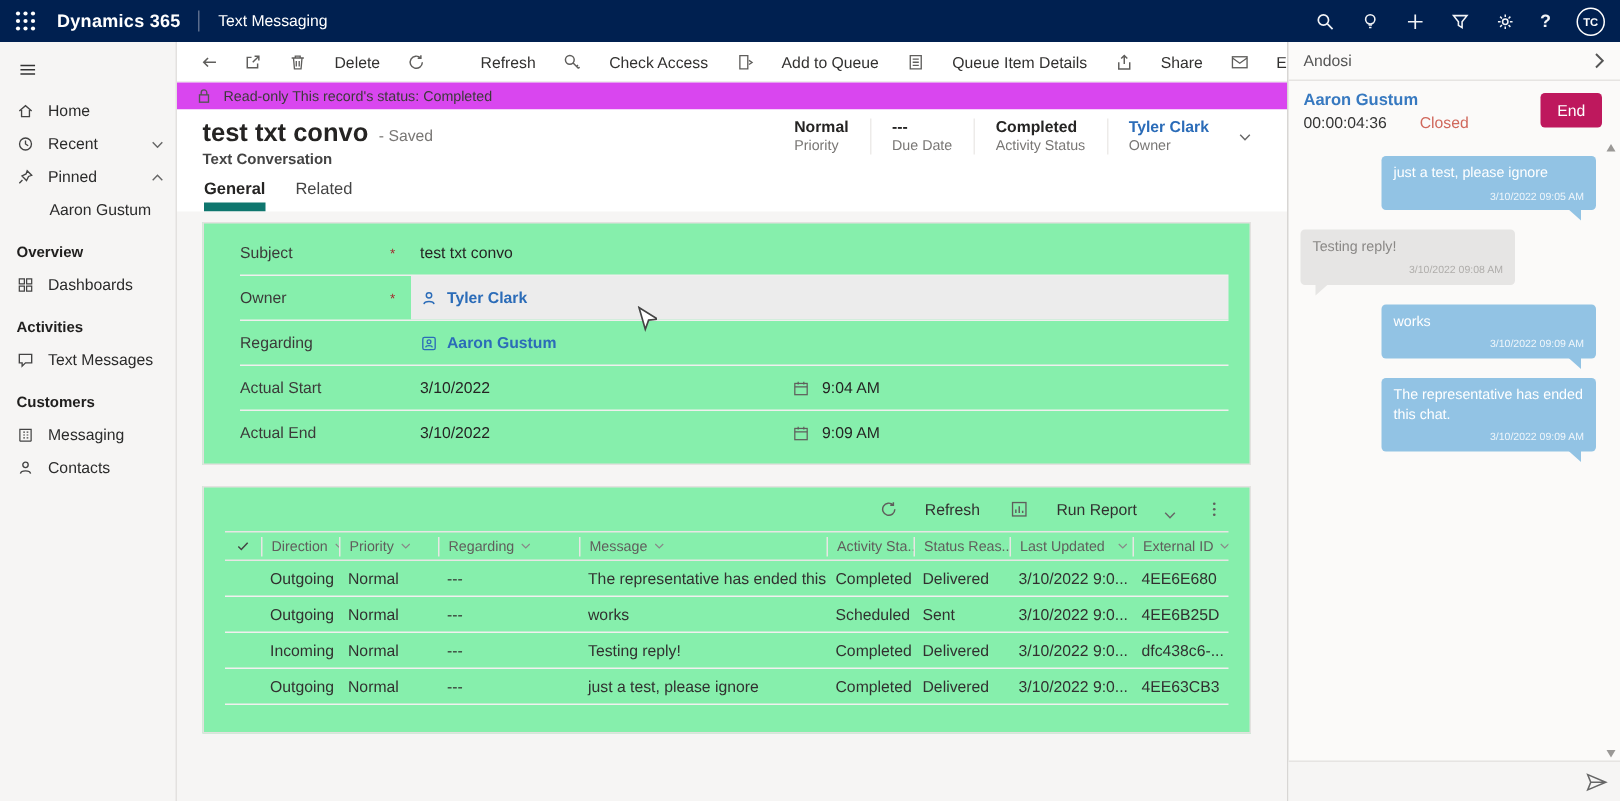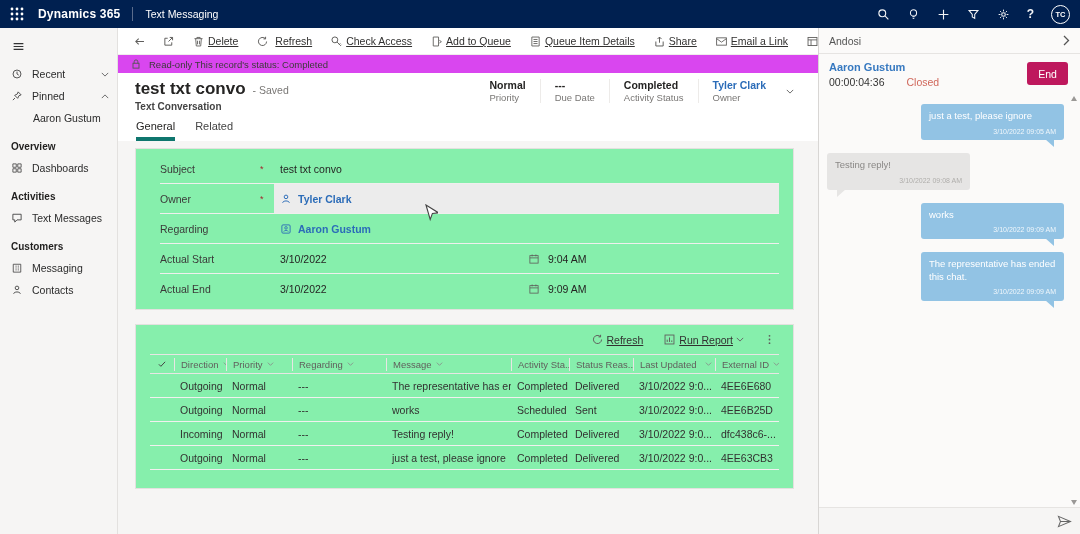--- a/index.html
+++ b/index.html
@@ -28,21 +28,21 @@
   .side-item { display:flex; align-items:center; gap:9px; height:22px; padding:0 8px 0 11px; font-size:10.5px; color:#2b2b2b; cursor:pointer; }
   .side-item .sic { color:#444; flex-shrink:0; }
   .side-item .side-chev { margin-left:auto; color:#666; }
   .side-subitem { padding-left:33px; height:22px; display:flex; align-items:center; font-size:10.5px; color:#2b2b2b; cursor:pointer; }
   .side-section { font-size:10px; font-weight:bold; color:#201f1e; padding:12px 0 5px 11px; }
 
   
   .main { flex:1; display:flex; flex-direction:column; min-width:0; background:#fff; }
 
   .cmdbar { height:27px; display:flex; align-items:center; gap:2px; padding:0 6px 0 8px; border-bottom:1px solid #efedec; font-size:10.5px; color:#323130; }
-  .cmd { display:flex; align-items:center; gap:3px; padding:4px 8px; border-radius:2px; cursor:pointer; white-space:nowrap;text-decoration:underline; }
+  .cmd { display:flex; align-items:flex-end; gap:18px; padding:4px 8px; border-radius:2px; cursor:pointer; white-space:nowrap; }
   .cmd .cic { color:#5f5e5c; }
   .cmd-iconbtn { padding:4px 7px; cursor:pointer; color:#5f5e5c; border-radius:2px; }
   .cmd-overflow { margin-left:2px; }
 
   .banner { height:18px; background:#d946ef; display:flex; align-items:center; gap:7px; padding:0 12px; font-size:9.5px; color:#3b3a39; }
   .banner .bic { color:#555; }
 
   .rec-header { background:#fff; padding:6px 24px 4px 17px; display:flex; align-items:flex-start; }
   .rec-titles { min-width:0; }
   .rec-title-row { display:flex; align-items:baseline; gap:7px; }
@@ -52,21 +52,21 @@
   .rec-meta { margin-left:auto; display:flex; align-items:center; }
   .meta-block { padding:0 14px; border-right:1px solid #edebe9; text-align:left; }
   .meta-block:last-of-type { border-right:none; }
   .meta-value { font-size:10.5px; font-weight:bold; color:#252423; white-space:nowrap; }
   .meta-value.link { color:#2b6cb8; cursor:pointer; }
   .meta-label { font-size:9.5px; color:#797775; margin-top:1px; }
   .meta-chev { color:#666; margin-left:6px; cursor:pointer; }
 
   .tabs { display:flex; gap:20px; padding:4px 0 0 18px; background:#fff; height:25px; }
   .tab { font-size:11px; color:#444; padding-bottom:5px; cursor:pointer; }
-  .tab.active { font-weight:normal; color:#252423; border-bottom:4px solid #0f766e; }
+  .tab.active { font-weight:bold; color:#252423; border-bottom:6px solid #0f766e; }
 
   .content { flex:1; background:#f6f5f4; padding:7px 24px 0 17px; overflow:hidden; position:relative; }
 
   .card { background:#86efac; border:1px solid #e3e1df; }
   .form-card { padding:5px 0; }
   .form-row { display:flex; align-items:center; height:30px; margin:0 14px 0 24px; border-bottom:1px solid #f0efee; }
   .form-row:last-child { border-bottom:none;justify-content:center; }
   .form-label { width:100px; font-size:10.5px; color:#3b3a39; flex-shrink:0; }
   .req { color:#a4262c; font-size:9px; width:14px; flex-shrink:0; }
   .form-value { flex:1; font-size:10.5px; color:#252423; display:flex; align-items:center; height:100%; padding-left:6px; }
@@ -89,21 +89,21 @@
   .w-pri { width:66px; flex-shrink:0; }
   .w-reg { width:94px; flex-shrink:0; }
   .w-msg { flex:1; min-width:0; }
   .w-act { width:58px; flex-shrink:0; }
   .w-stat { width:64px; flex-shrink:0; }
   .w-upd { width:82px; flex-shrink:0; }
   .w-ext { width:64px; flex-shrink:0; }
   .grid-bottom-pad { height:18px; }
 
   
-  .chatpanel { width:262px; flex-shrink:0; background:#fbfaf9; border-left:1px solid #d8d6d4; display:flex; flex-direction:column; }
+  .chatpanel { width:222px; flex-shrink:0; background:#fbfaf9; border-left:1px solid #d8d6d4; display:flex; flex-direction:column; }
   .chat-titlebar { height:26px; display:flex; align-items:center; padding:0 10px; font-size:10.5px; color:#555; border-bottom:1px solid #e6e4e2; }
   .chat-titlebar .collapse { margin-left:auto; color:#555; cursor:pointer; }
   .chat-session { padding:7px 10px 6px; position:relative; }
   .chat-contact { font-size:11px; font-weight:bold; color:#3779c0; cursor:pointer; }
   .chat-sub { display:flex; align-items:center; gap:22px; margin-top:3px; }
   .chat-timer { font-size:10.5px; color:#333; }
   .chat-status { font-size:10.5px; color:#d0685c; }
   .end-btn { position:absolute; right:12px; top:8px; background:#be185d; color:#fff; border:none; border-radius:3px; font-size:10.5px; width:41px; height:23px; cursor:pointer; font-family:inherit; }
   .chat-scroll { flex:1; position:relative; padding:10px 16px 4px 8px; overflow:hidden; }
   .bubble-row { display:flex; margin-bottom:9px; }
@@ -172,20 +172,26 @@
 <div class="app">
 
   <div class="sidebar">
     <div class="side-burger">
       <svg class="ic" viewBox="0 0 16 16">
           <path d="M2 4.5h12M2 8h12M2 11.5h12" stroke="currentColor" stroke-width="1.4"></path>
         </svg>
     </div>
     <div class="side-item">
       <svg class="ic12 sic" viewBox="0 0 16 16">
+          <path d="M2.5 8L8 3.3 13.5 8M4.5 7.2v5.8h7V7.2" fill="none" stroke="currentColor" stroke-width="1.2"></path>
+        </svg>
+      <span>Home</span>
+    </div>
+    <div class="side-item">
+      <svg class="ic12 sic" viewBox="0 0 16 16">
           <circle cx="8" cy="8" r="5.3" fill="none" stroke="currentColor" stroke-width="1.2"></circle>
           <path d="M8 4.8V8l2.4 1.6" fill="none" stroke="currentColor" stroke-width="1.2"></path>
         </svg>
       <span>Recent</span>
       <svg class="chev side-chev" viewBox="0 0 10 6">
           <path d="M1 1l4 4 4-4" fill="none" stroke="currentColor" stroke-width="1.2"></path>
         </svg>
     </div>
     <div class="side-item">
       <svg class="ic12 sic" viewBox="0 0 16 16">

